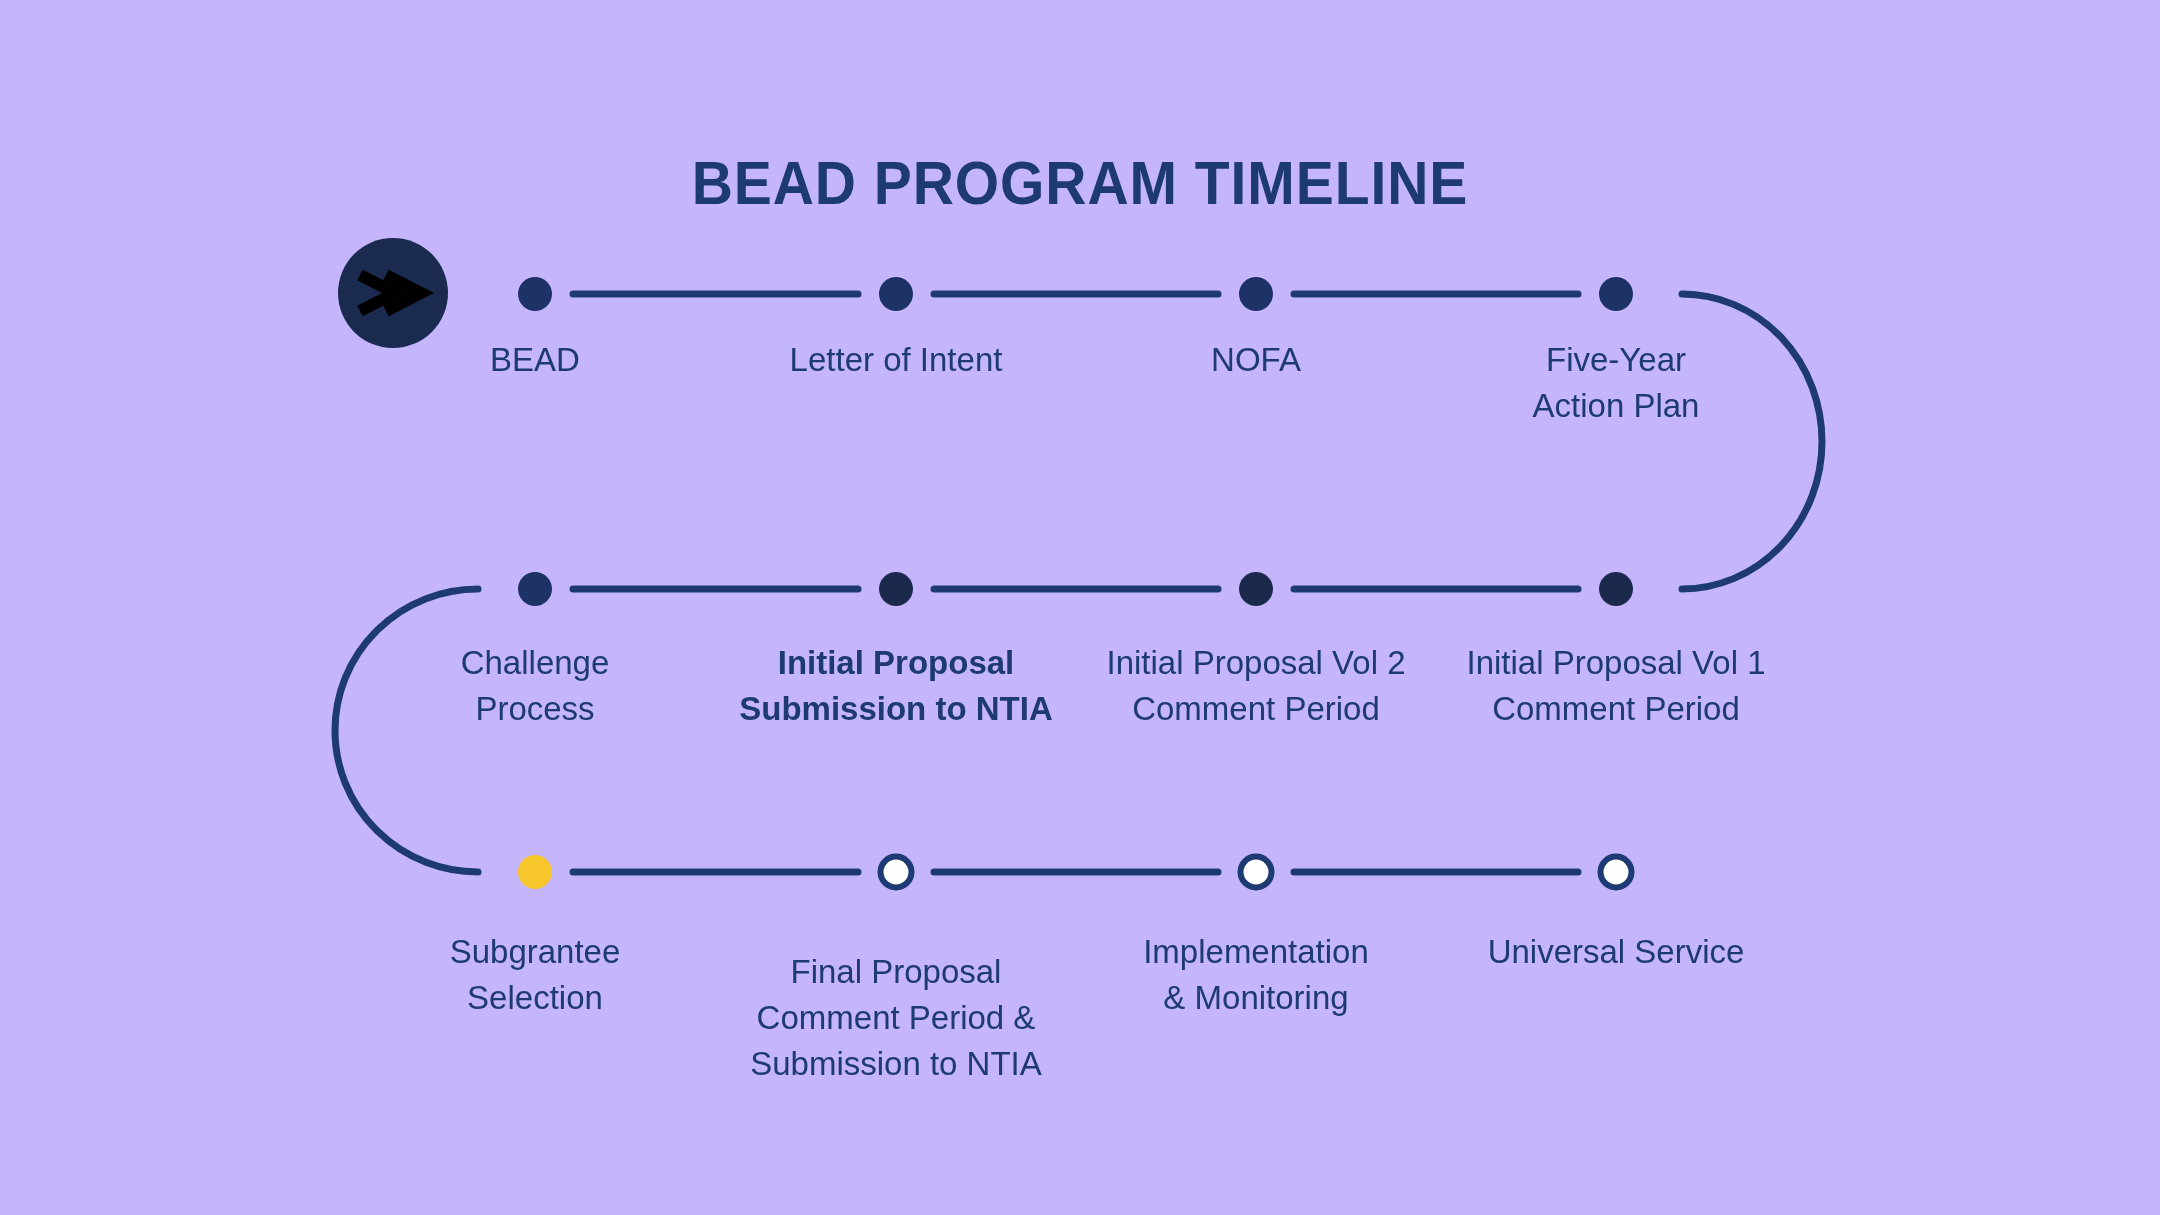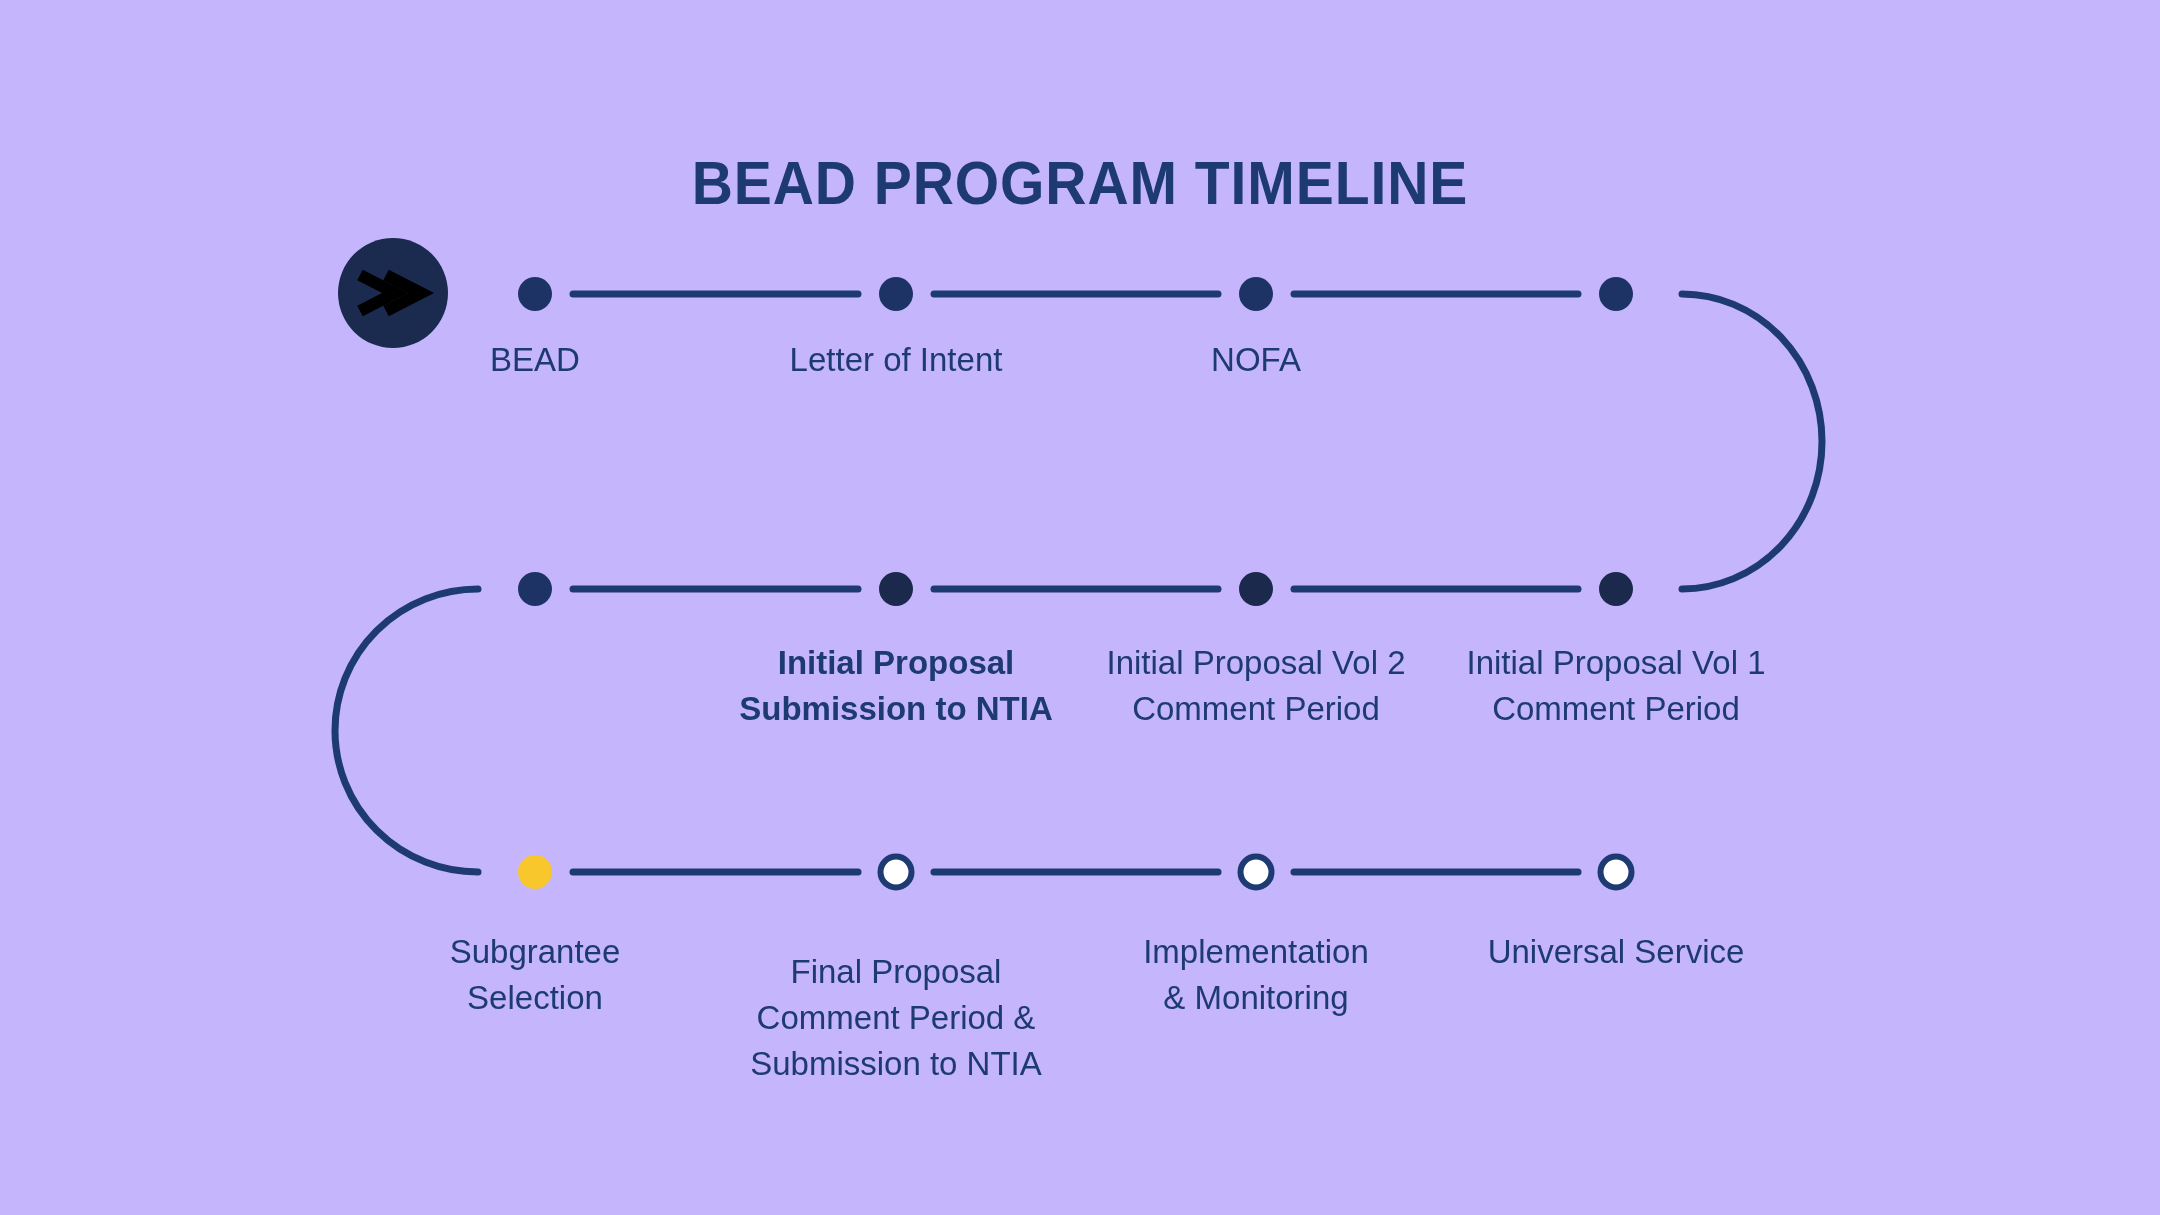--- a/index.html
+++ b/index.html
@@ -90,27 +90,31 @@
 
     <circle cx="535" cy="872" r="17" fill="#f8c72b"></circle>
     <circle cx="896" cy="872" r="15.5" stroke-width="6" fill="#ffffff" stroke="#1e3a73"></circle>
     <circle cx="1256" cy="872" r="15.5" stroke-width="6" fill="#ffffff" stroke="#1e3a73"></circle>
     <circle cx="1616" cy="872" r="15.5" stroke-width="6" fill="#ffffff" stroke="#1e3a73"></circle>
   </svg>
 
   <div class="step-label" style="left:295px;  top:337px;">BEAD</div>
   <div class="step-label" style="left:1016px; top:337px;">NOFA</div>
   <div class="step-label" style="left:656px;  top:337px;">Letter of Intent</div>
+  <div class="step-label" style="left:1376px; top:337px;">Five-Year
+Action Plan</div>
 
   <div class="step-label" style="left:1376px; top:640px;">Initial Proposal Vol 1
 Comment Period</div>
   <div class="step-label" style="left:1016px; top:640px;">Initial Proposal Vol 2
 Comment Period</div>
   <div class="step-label" style="left:656px;  top:640px;font-weight:bold;">Initial Proposal
 Submission to NTIA</div>
+  <div class="step-label" style="left:295px;  top:640px;">Challenge
+Process</div>
 
   <div class="step-label" style="left:295px;  top:929px;">Subgrantee
 Selection</div>
   <div class="step-label" style="left:656px;  top:929px;margin-top:20px;">Final Proposal
 Comment Period &amp;
 Submission to NTIA</div>
   <div class="step-label" style="left:1016px; top:929px;">Implementation
 &amp; Monitoring</div>
   <div class="step-label" style="left:1376px; top:929px;">Universal Service</div>
 

